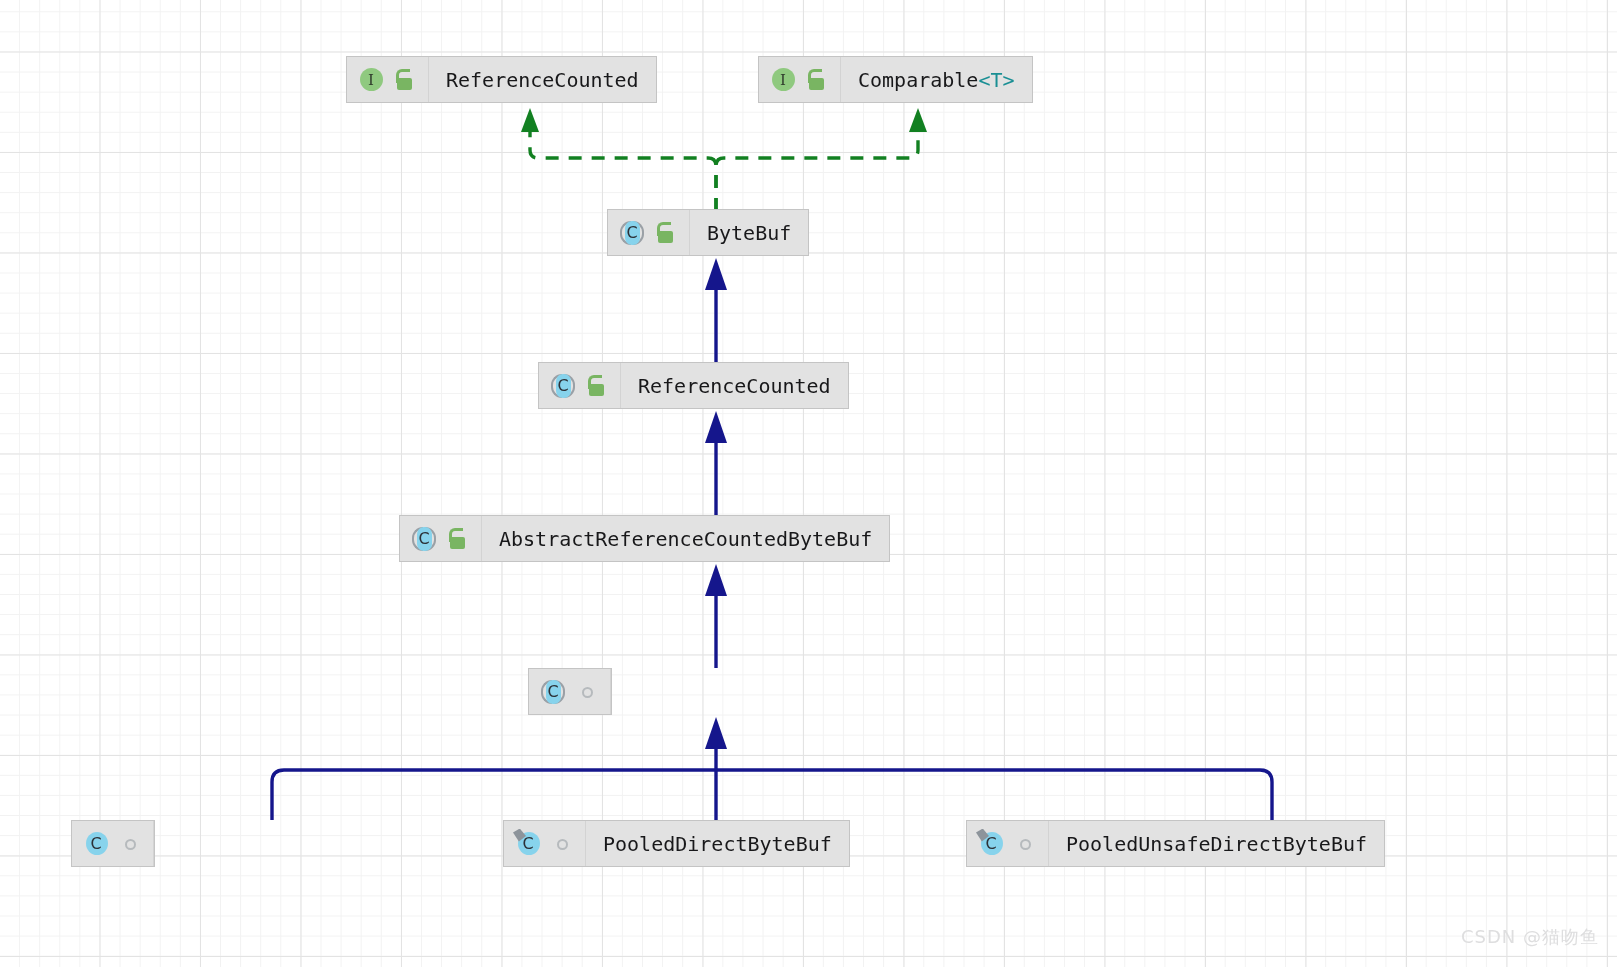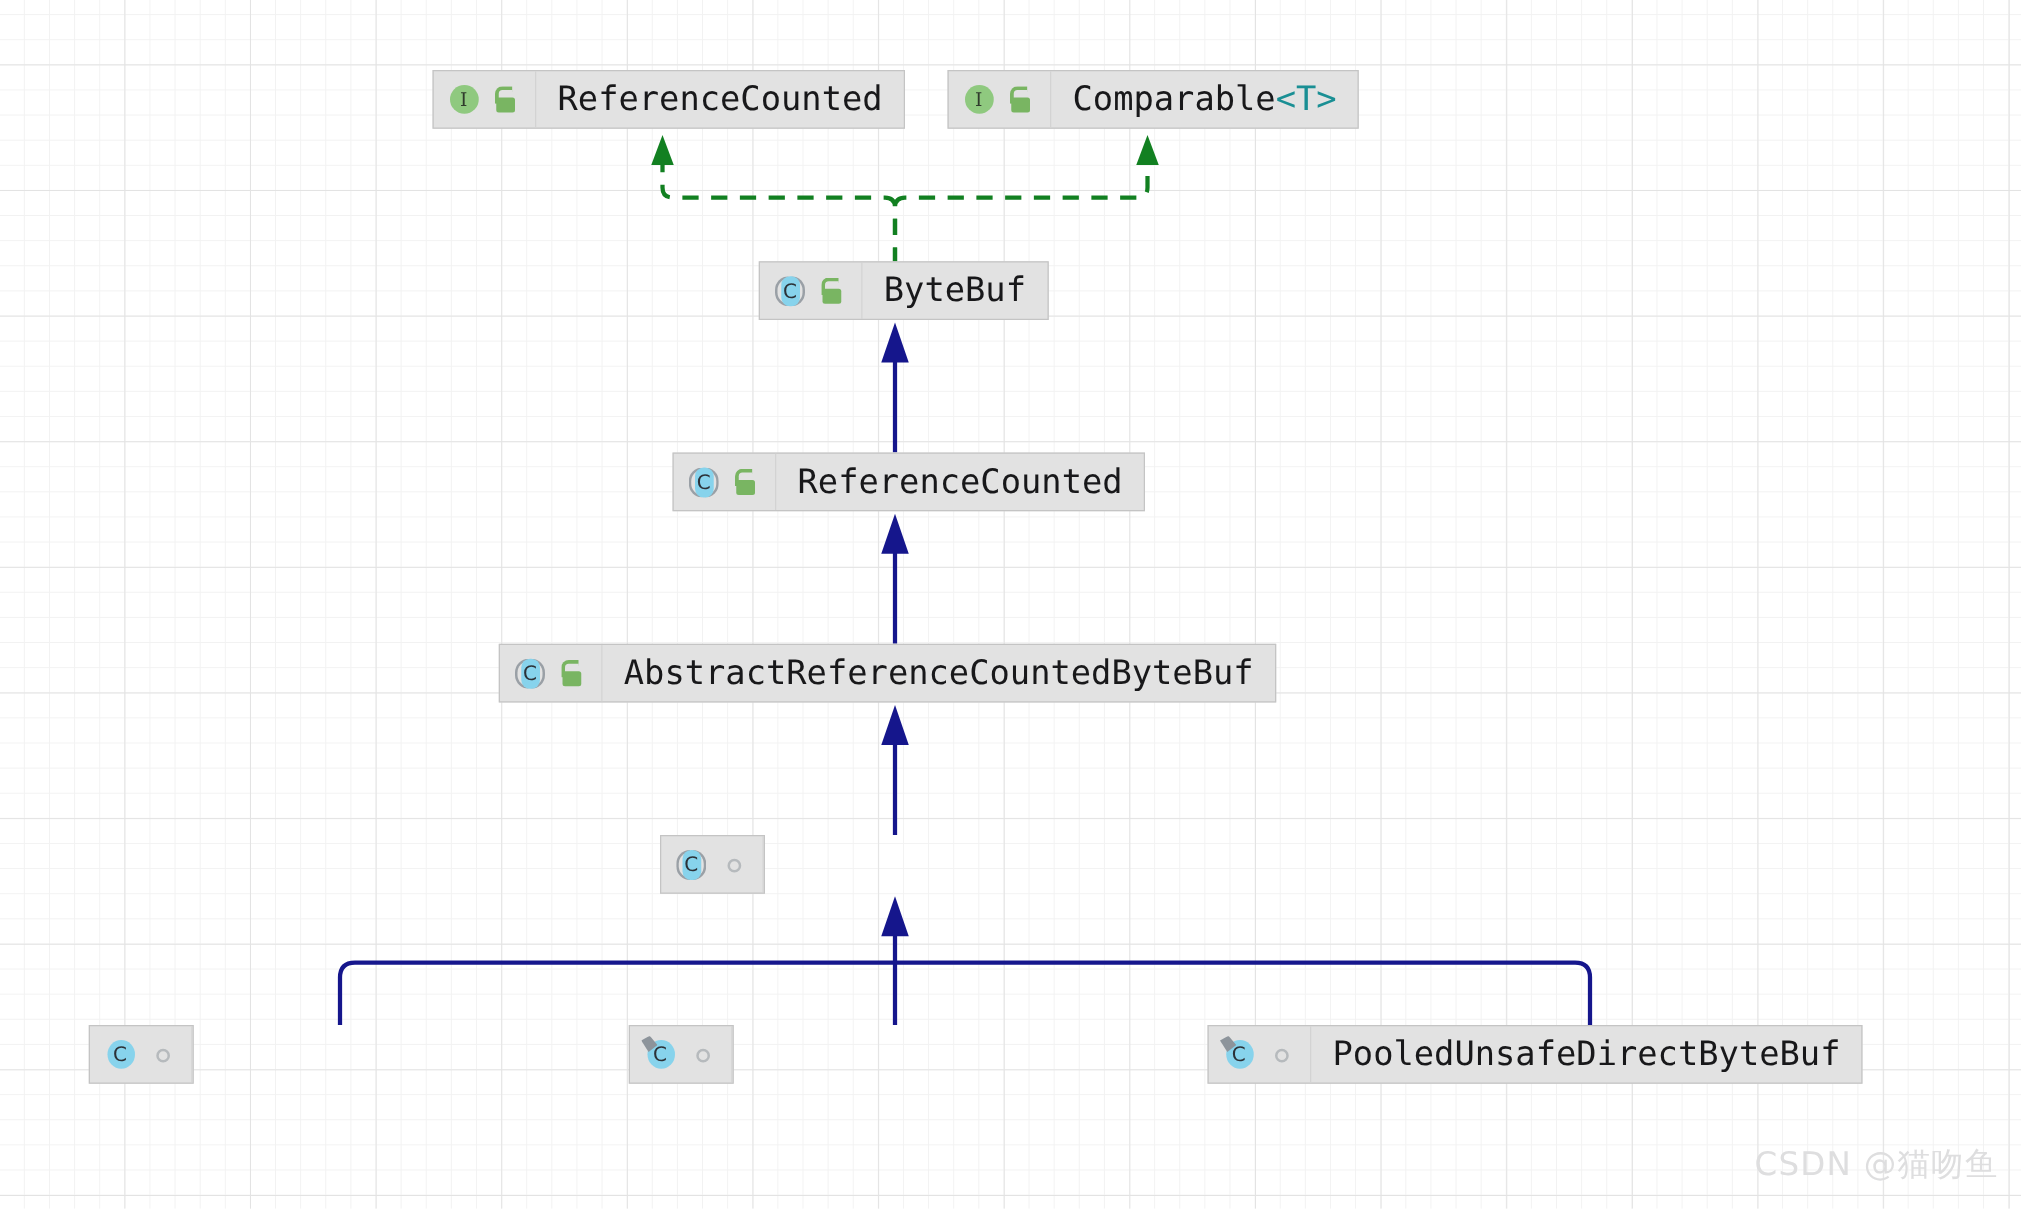--- a/index.html
+++ b/index.html
@@ -52,21 +52,21 @@
     justify-content: flex-start;
     height: 100%;
     padding-left: 11px;
     padding-right: 9px;
     border-right: 1px solid #d3d3d3;
     box-sizing: border-box;
   }
   .label {
     padding-left: 17px;
     padding-right: 17px;
-    font-size: 27px;
+    font-size: 20px;
     line-height: 1;
     color: #18181a;
     letter-spacing: 0px;
   }
   .label .gen { color: #1a8f94; }
 
   
   .icn {
     position: relative;
     width: 26px;
@@ -169,21 +169,21 @@
     border-radius: 50%;
     box-sizing: border-box;
   }
 
   
   .watermark {
     position: absolute;
     right: 18px;
     bottom: 18px;
     font-family: "DejaVu Sans", "Liberation Sans", sans-serif;
-    font-size: 26px;
+    font-size: 18px;
     color: #dededf;
     letter-spacing: 1px;
     user-select: none;
   }
 </style>
 </head>
 <body>
 
 <div id="canvas">
 
@@ -326,20 +326,21 @@
     <span class="gutter">
       <span class="icn ico-class">
         <span class="disc"></span>
           <span class="ltr">C</span>
           <span class="finalmark"></span>
       </span>
       <span class="icn ico-pkg">
         <span class="ring"></span>
       </span>
     </span>
+    <span class="label">PooledDirectByteBuf</span>
   </div>
 
   <div class="node" style="left:966px; top:820px;">
     <span class="gutter">
       <span class="icn ico-class">
         <span class="disc"></span>
           <span class="ltr">C</span>
           <span class="finalmark"></span>
       </span>
       <span class="icn ico-pkg">

